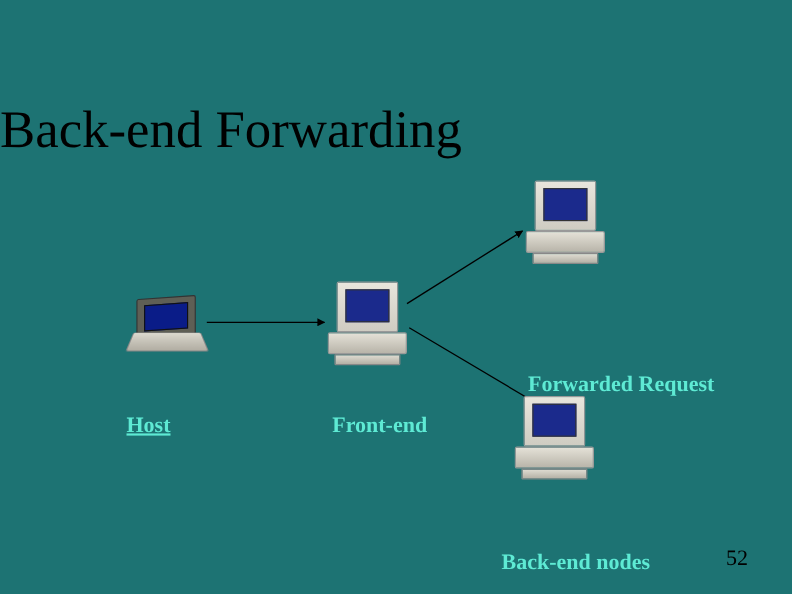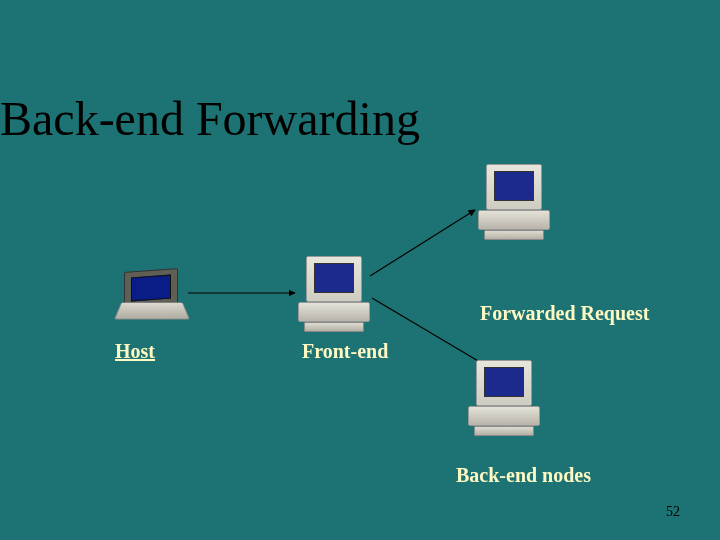--- a/index.html
+++ b/index.html
@@ -17,29 +17,30 @@
     top: 55px;
     left: 0;
     width: 100%;
     text-align: left;
     font-size: 48px;
     color: #000;
     margin-top: 36px;
   }
   .label {
     position: absolute;
-    color: #fef9c3;
+    color: #5eead4;
     font-size: 20px;
     font-weight: bold;
+    margin-top: 36px;
   }
   .footer {
     position: absolute;
     right: 40px;
     bottom: 20px;
-    font-size: 14px;
+    font-size: 20px;
     color: #000;
     text-align: right;
   }
   
   .computer {
     position: absolute;
     width: 70px;
     height: 72px;
   }
   .monitor-body {

